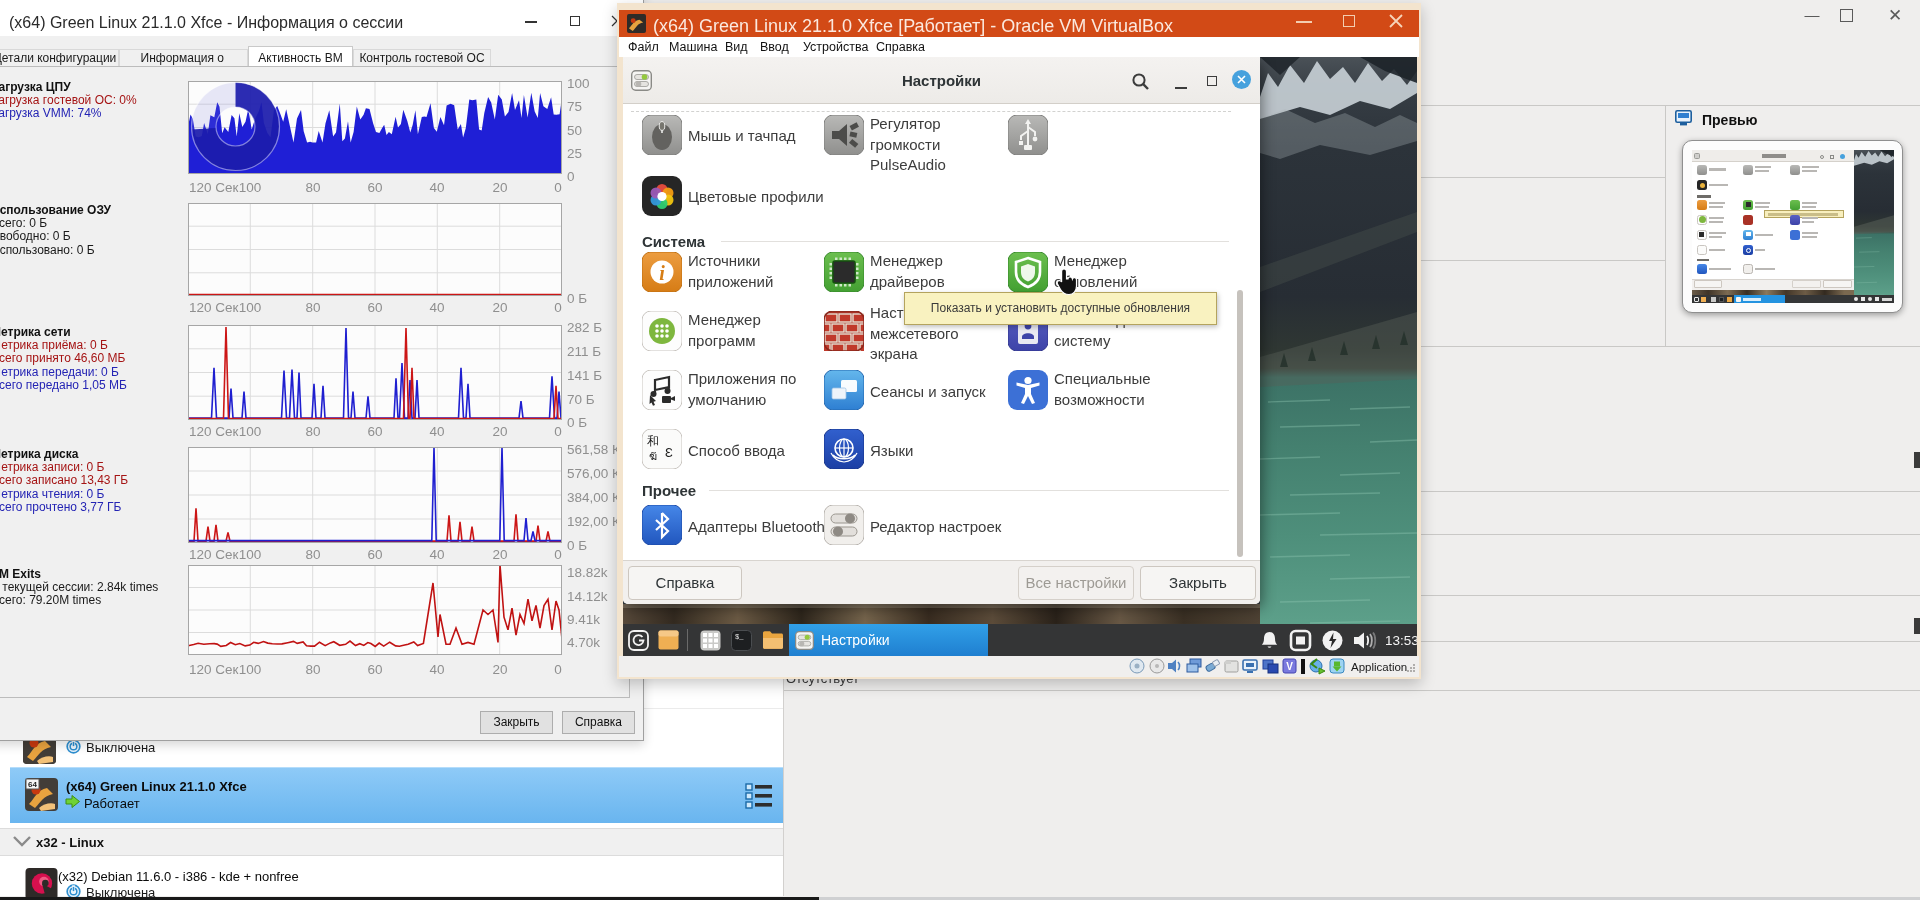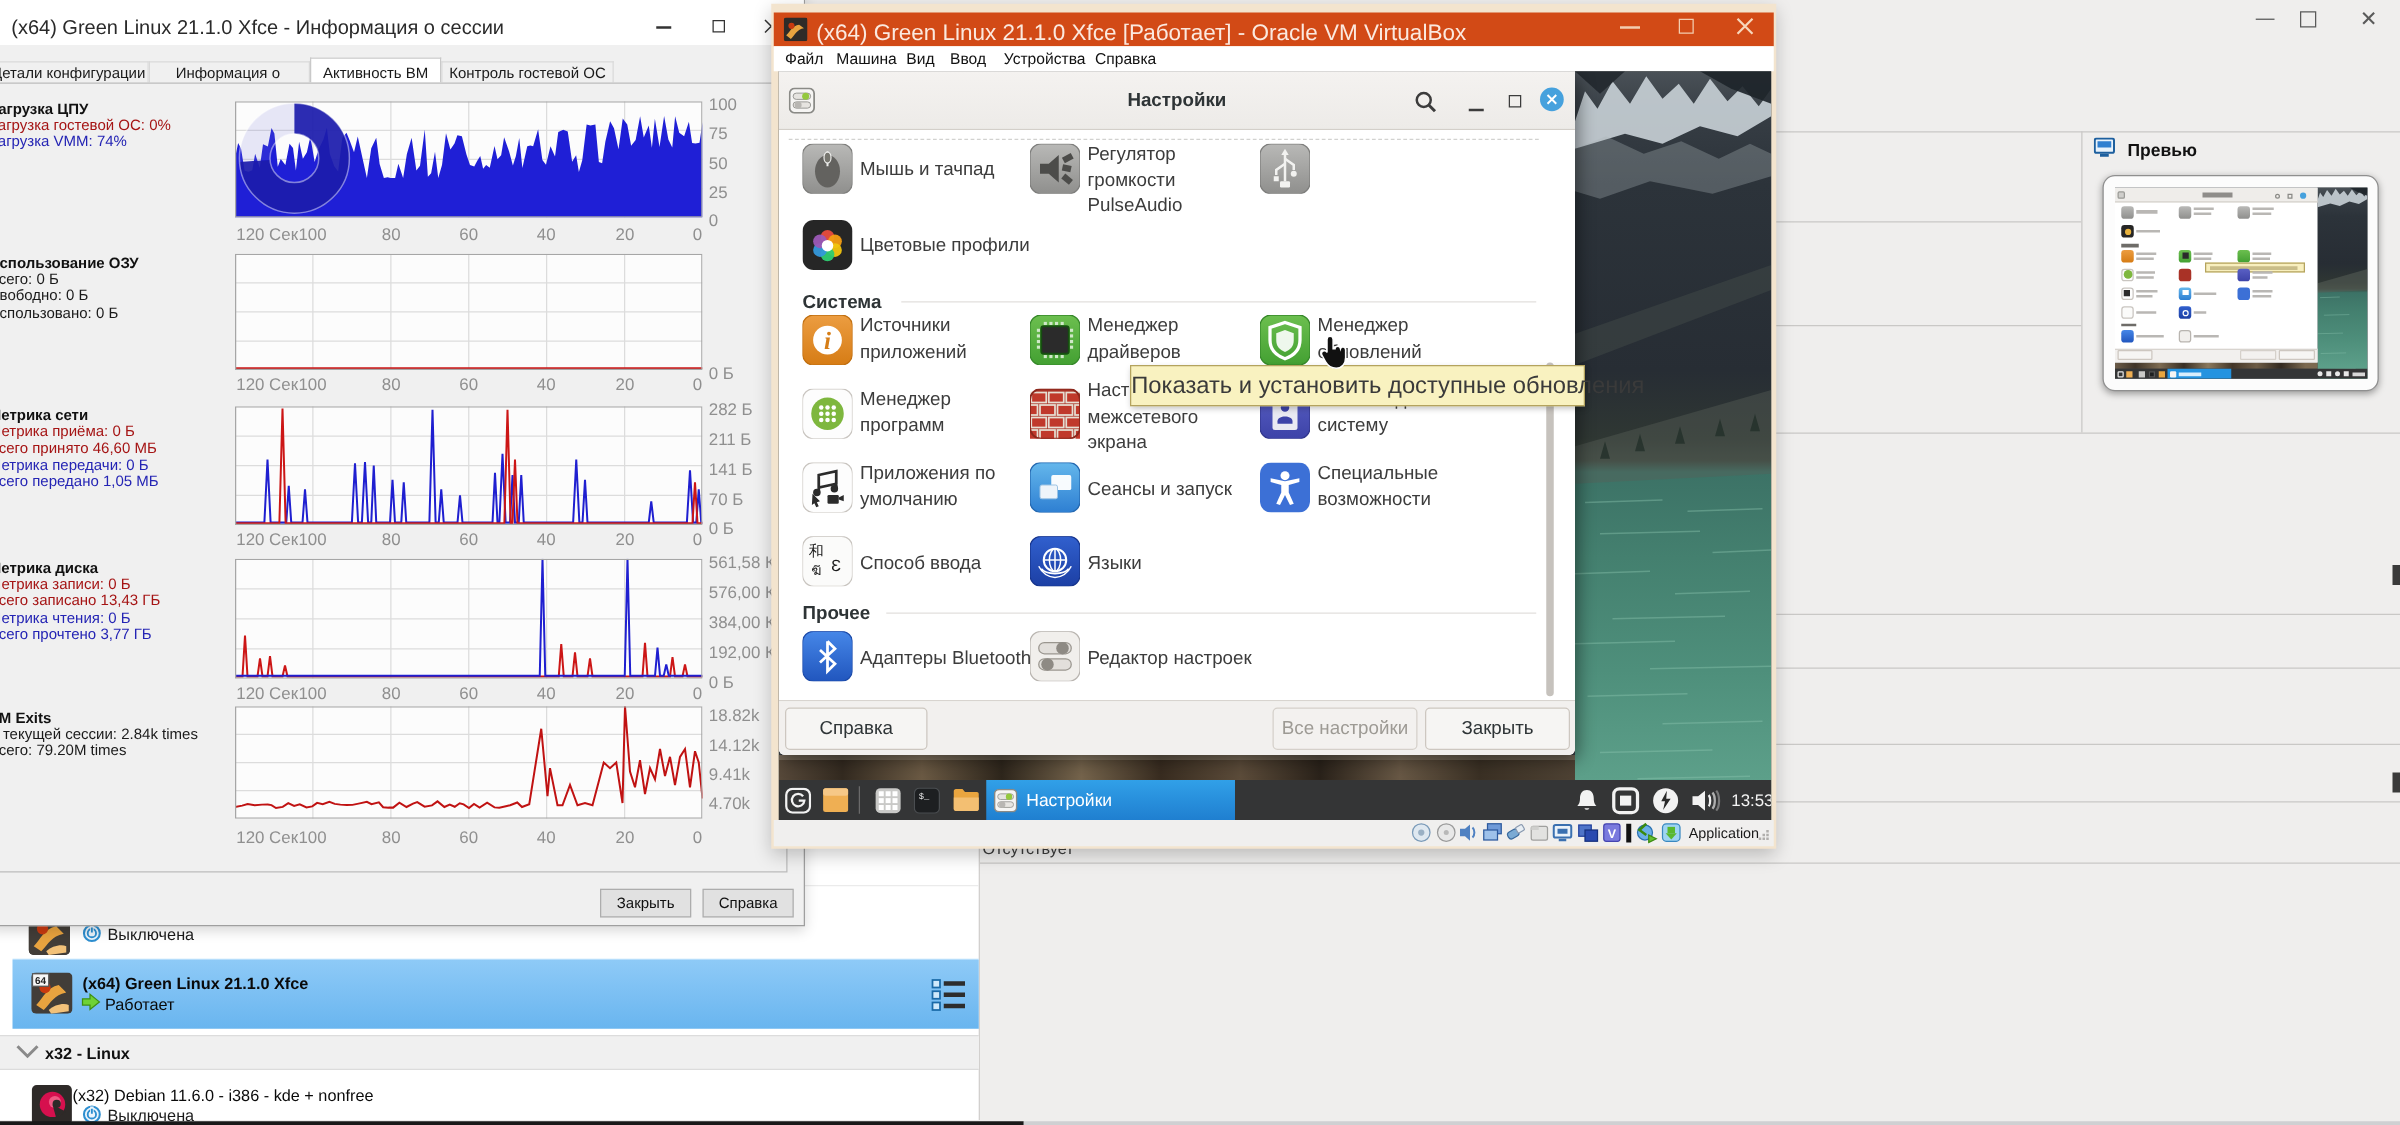--- a/index.html
+++ b/index.html
@@ -596,21 +596,21 @@
      <rect width="40" height="40" rx="9" fill="#f1efec" stroke="#b9b5b0"></rect>
      <rect x="7" y="9" width="26" height="9" rx="4.5" fill="#e2dfdb" stroke="#9a968f"></rect>
      <circle cx="26" cy="13.5" r="5" fill="#8e8a84"></circle>
      <rect x="7" y="22" width="26" height="9" rx="4.5" fill="#e2dfdb" stroke="#9a968f"></rect>
      <circle cx="14" cy="26.5" r="5" fill="#8e8a84"></circle>
    </svg>
    <div class="gl" style="left:247px;top:460px">Редактор настроек</div>
 
    <div class="abs" style="left:614px;top:233px;width:6px;height:267px;border-radius:3px;background:#c6c2bd"></div>
 
-   <div class="abs" style="left:281px;top:235px;width:364px;height:33px;background:#f9f2c0;border:1px solid #b4a35e;box-shadow:1px 2px 5px rgba(0,0,0,0.25);font-size:19px;color:#3a3a3a;text-align:center;line-height:31px;white-space:nowrap">Показать и установить доступные обновления</div>
+   <div class="abs" style="left:281px;top:235px;width:313px;height:33px;background:#f9f2c0;border:1px solid #b4a35e;box-shadow:1px 2px 5px rgba(0,0,0,0.25);font-size:12px;color:#3a3a3a;text-align:center;line-height:31px;white-space:nowrap">Показать и установить доступные обновления</div>
 
    <svg class="abs" style="left:432px;top:210px" width="24" height="30" viewBox="0 0 24 30">
      <path d="M9 2 C10.5 2 11.5 3 11.5 4.5 L11.5 12 L13 12 C13 10.8 14 10 15.2 10 C16.4 10 17.2 10.8 17.4 12 C17.8 10.9 18.8 10.5 19.8 10.7 C20.9 10.9 21.5 11.7 21.5 13 L21.5 19 C21.5 24 18.5 27.5 14 27.5 C10 27.5 7.5 26 5.5 22.5 L2.5 17 C1.8 15.7 2.3 14.4 3.5 13.8 C4.7 13.2 5.9 13.7 6.6 15 L6.6 4.5 C6.6 3 7.5 2 9 2 Z" fill="#111" stroke="#fff" stroke-width="1.2"></path>
    </svg>
 
    <div class="abs" style="left:0;top:503px;width:637px;height:44px;background:#f2f0ee;border-top:1px solid #d8d4cf;border-radius:0 0 5px 5px"></div>
    <div class="abs" style="left:5px;top:509px;width:114px;height:34px;background:#f6f5f3;border:1px solid #cdc7c0;border-radius:4px;font-size:15px;color:#2e3436;text-align:center;line-height:32px">Справка</div>
    <div class="abs" style="left:395px;top:509px;width:116px;height:34px;background:#f3f1ef;border:1px solid #d5d0ca;border-radius:4px;font-size:15px;color:#9d9a94;text-align:center;line-height:32px">Все настройки</div>
    <div class="abs" style="left:517px;top:509px;width:116px;height:34px;background:#f6f5f3;border:1px solid #cdc7c0;border-radius:4px;font-size:15px;color:#2e3436;text-align:center;line-height:32px">Закрыть</div>
   </div>

